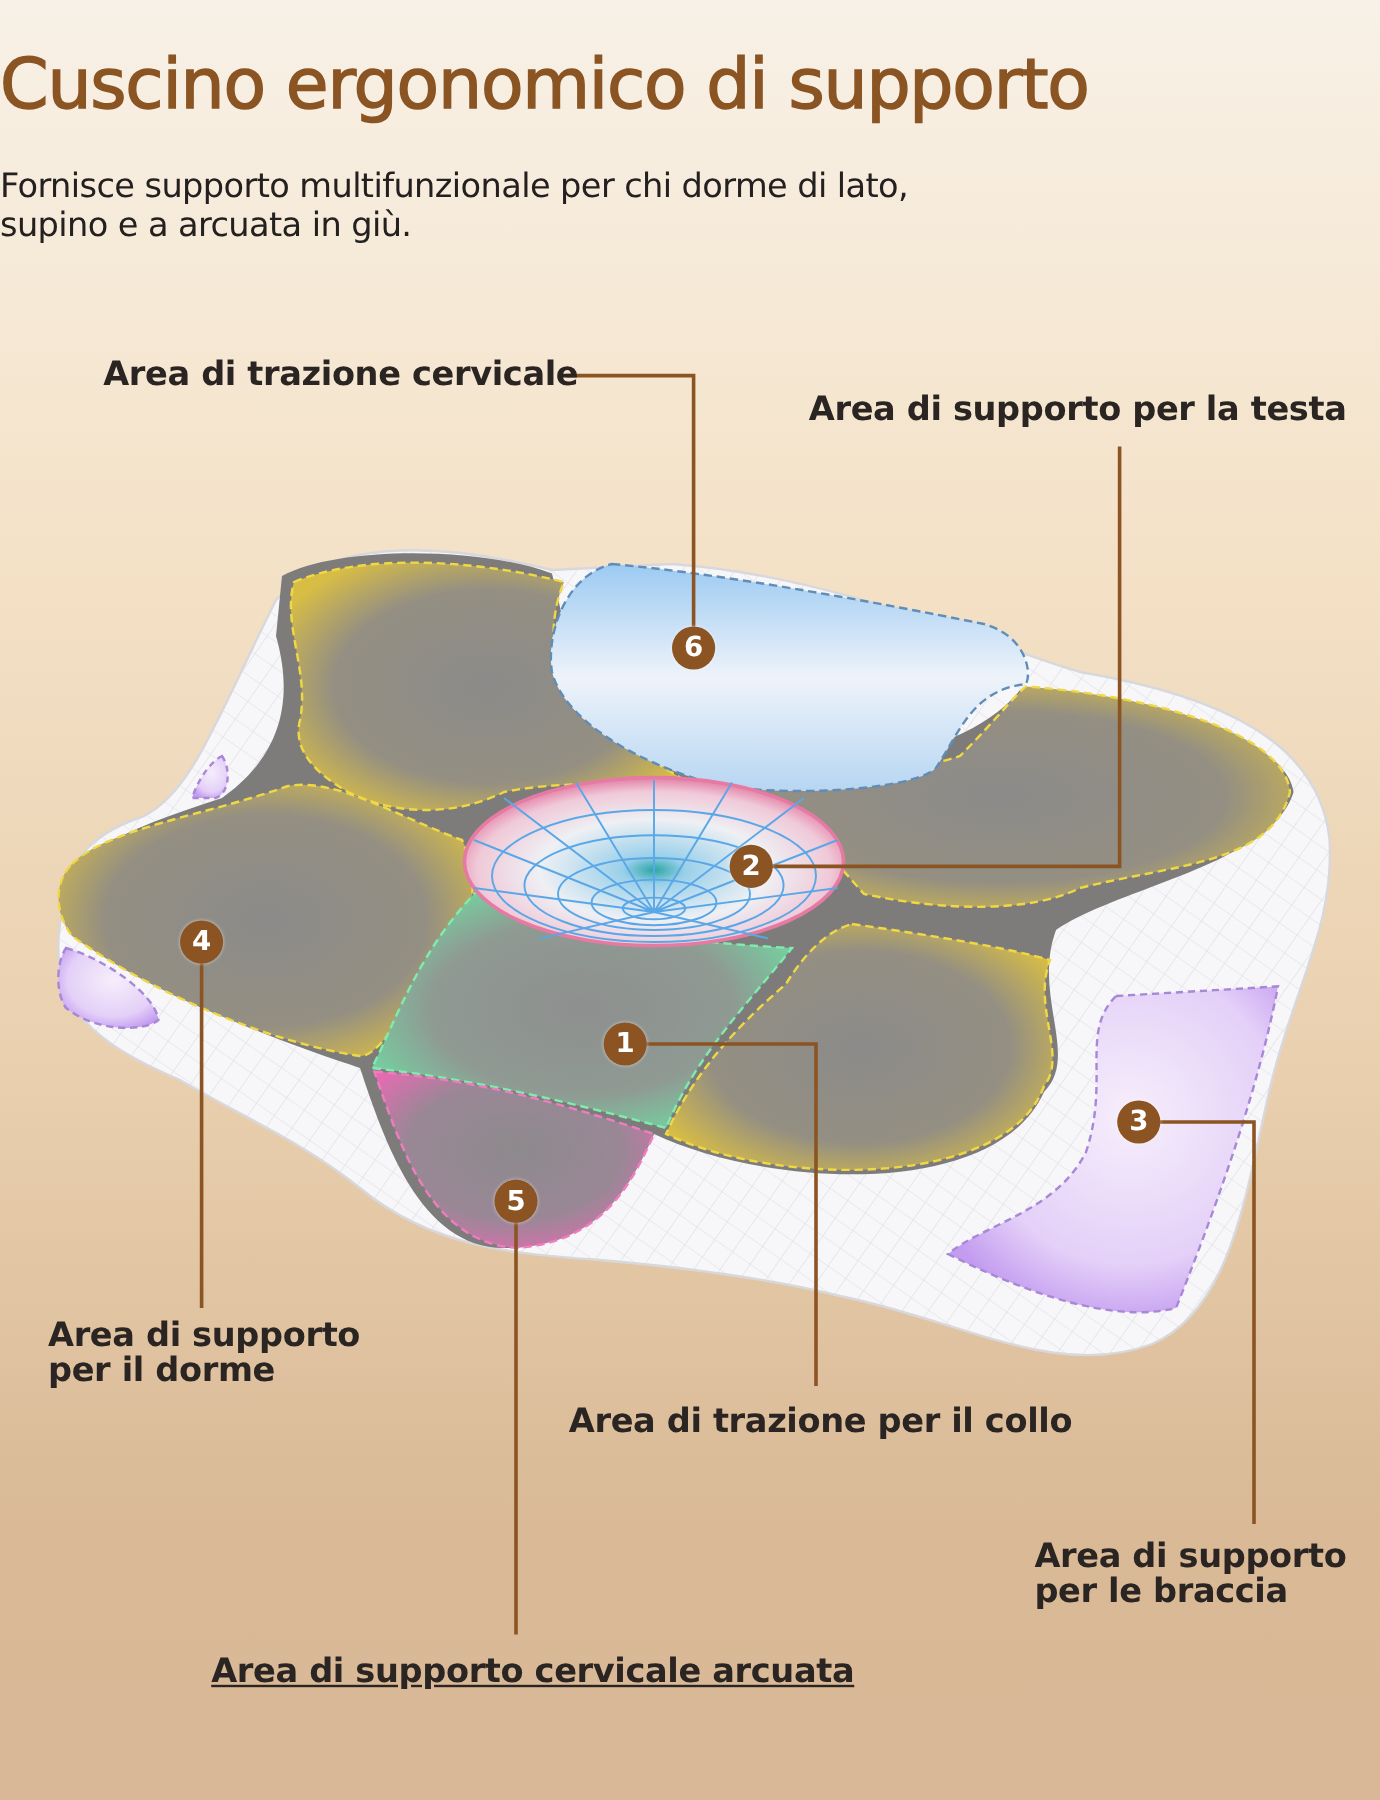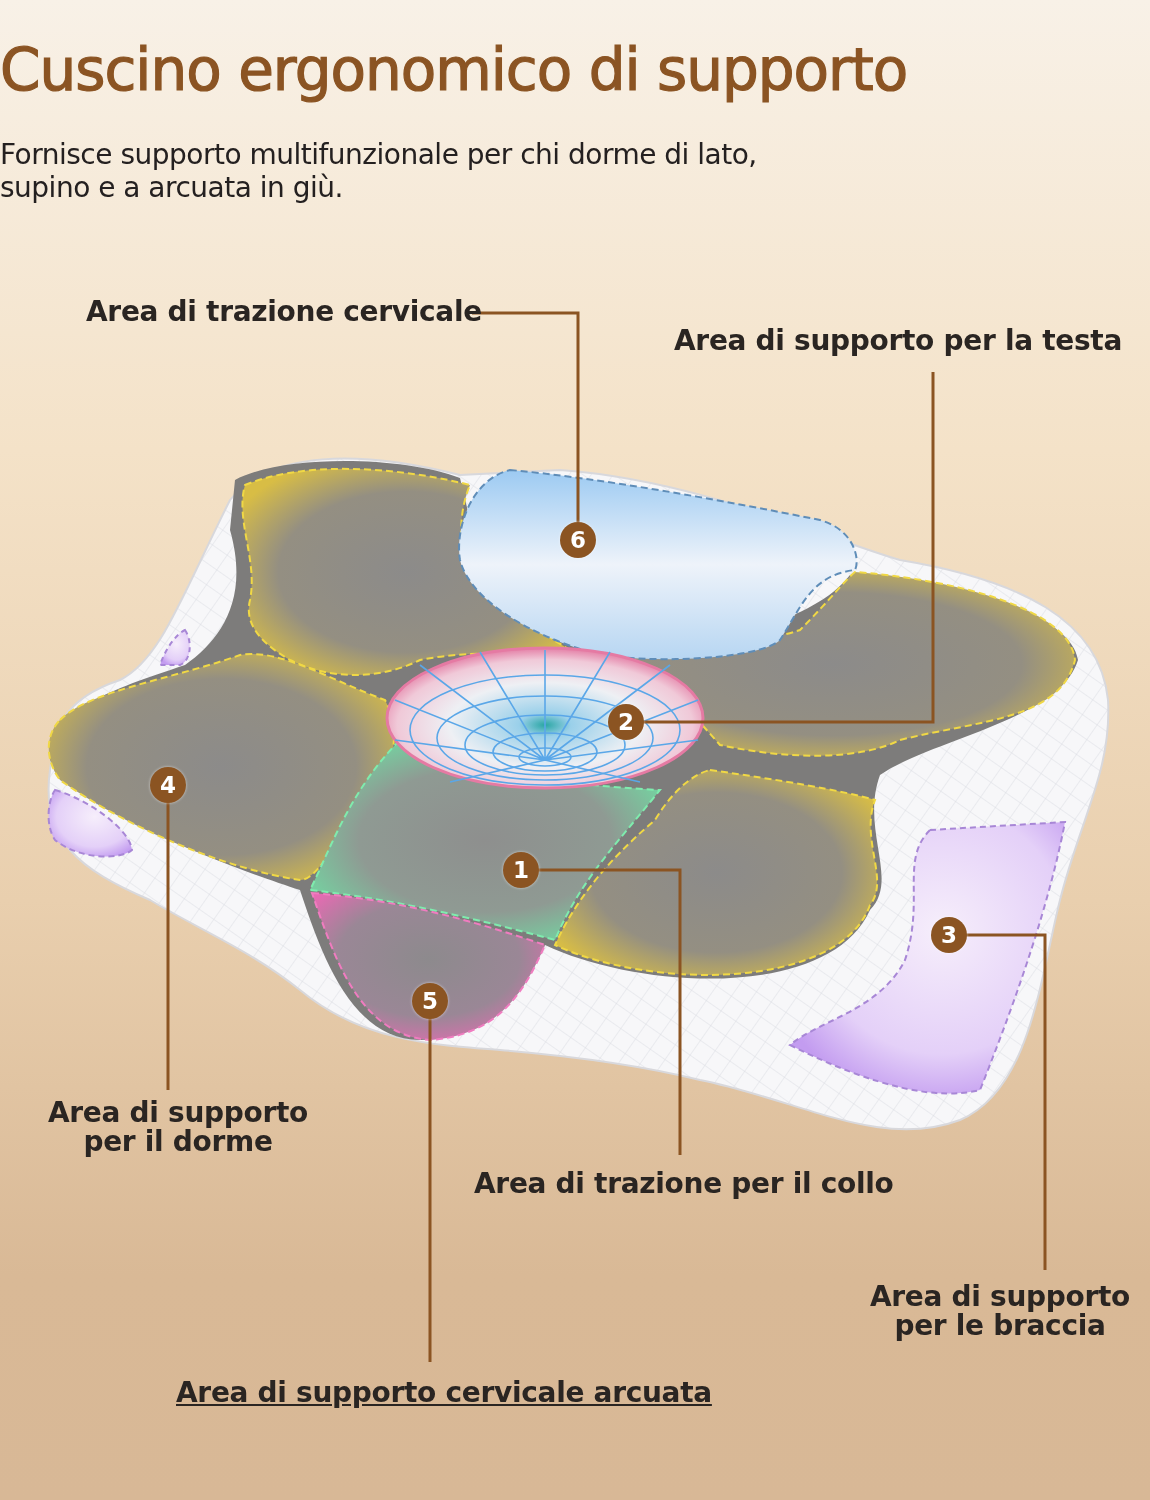--- a/index.html
+++ b/index.html
@@ -7,21 +7,21 @@
     background:linear-gradient(180deg,#f8f1e7 0%,#f4e2c8 30%,#e9cfae 60%,#d9b996 85%,#d8b896 100%);
     font-family:"DejaVu Sans","Liberation Sans",sans-serif;}
   .title{position:absolute;left:0;width:1062px;top:36px;text-align:left;
     font-family:"DejaVu Sans","Liberation Sans",sans-serif;font-size:58px;font-weight:normal;
     color:#8b5423;letter-spacing:-1px;
     -webkit-text-stroke:1.2px #8b5423;}
   .subtitle{position:absolute;left:0;width:1080px;top:138px;text-align:left;
     font-size:28px;font-weight:normal;color:#242020;line-height:33px;letter-spacing:-0.5px;}
   .label{position:absolute;font-family:"DejaVu Sans","Liberation Sans",sans-serif;font-weight:bold;
     color:#2a2522;font-size:28px;line-height:29px;letter-spacing:-0.3px;white-space:nowrap;}
-  .label.center{text-align:center;}
+  .label.center{text-align:left;}
   svg.art{position:absolute;left:0;top:0;}
   .badge{position:absolute;width:36px;height:36px;border-radius:50%;background:#8b5422;
     color:#fff;font-weight:bold;font-size:23px;line-height:36px;text-align:center;
     font-family:"DejaVu Sans","Liberation Sans",sans-serif;box-shadow:0 0 3px rgba(255,255,255,0.6);}
 </style>
 </head>
 <body>
 
 <div class="title">Cuscino ergonomico di supporto</div>
 <div class="subtitle">

